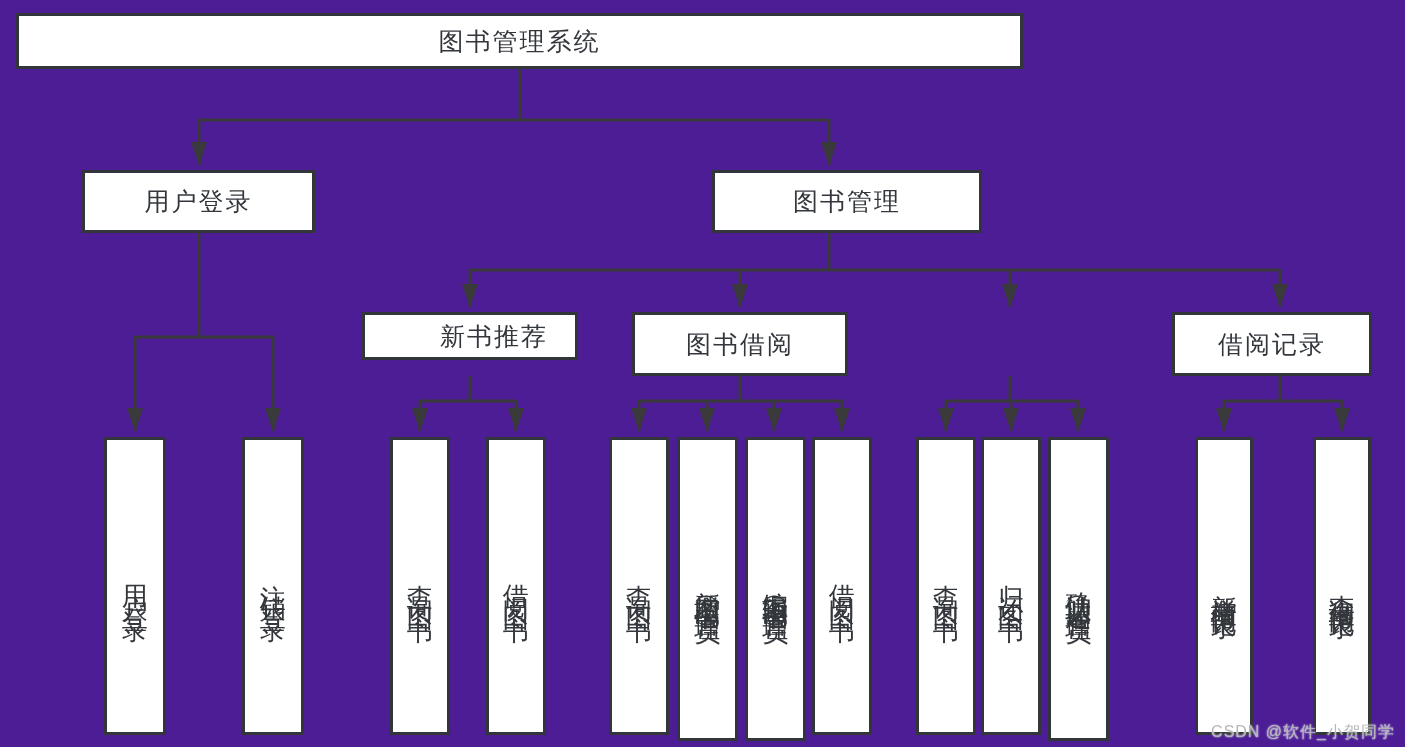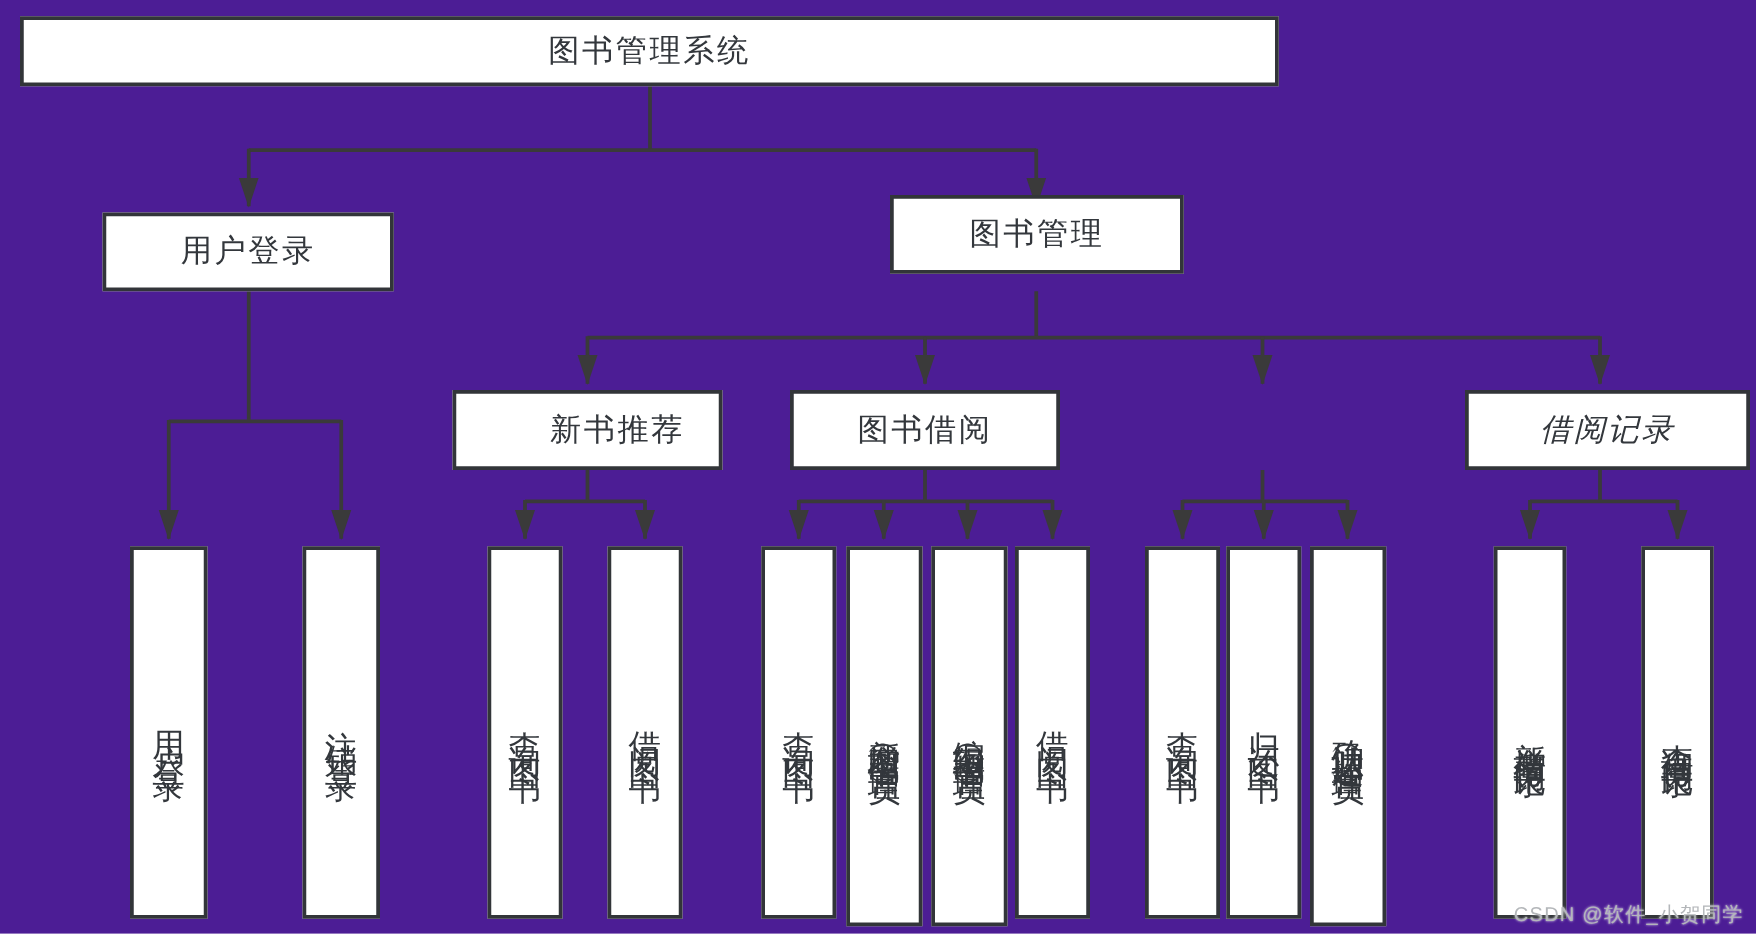--- a/index.html
+++ b/index.html
@@ -108,31 +108,31 @@
     </g>
   </svg>
 
   <div class="node" style="left:16px;top:13px;width:1007px;height:56px;">
     <span class="hlabel">图书管理系统</span>
   </div>
 
   <div class="node" style="left:82px;top:170px;width:233px;height:63px;">
     <span class="hlabel">用户登录</span>
   </div>
-  <div class="node" style="left:712px;top:156px;width:235px;height:63px;">
+  <div class="node" style="left:712px;top:170px;width:270px;height:63px;">
     <span class="hlabel">图书管理</span>
   </div>
 
-  <div class="node" style="left:362px;top:312px;width:216px;height:64px;padding-left:48px;">
+  <div class="node" style="left:362px;top:312px;width:216px;height:48px;padding-left:48px;">
     <span class="hlabel">新书推荐</span>
   </div>
   <div class="node" style="left:632px;top:312px;width:216px;height:64px;">
     <span class="hlabel">图书借阅</span>
   </div>
-  <div class="node" style="left:1172px;top:312px;width:228px;height:64px;font-style:italic;">
+  <div class="node" style="left:1172px;top:312px;width:200px;height:64px;">
     <span class="hlabel">借阅记录</span>
   </div>
 
   <div class="node leaf" style="left:104px;top:437px;width:62px;height:298px;">
     <span class="vtext">用户登录</span>
   </div>
   <div class="node leaf" style="left:242px;top:437px;width:62px;height:298px;">
     <span class="vtext">注销登录</span>
   </div>
 

